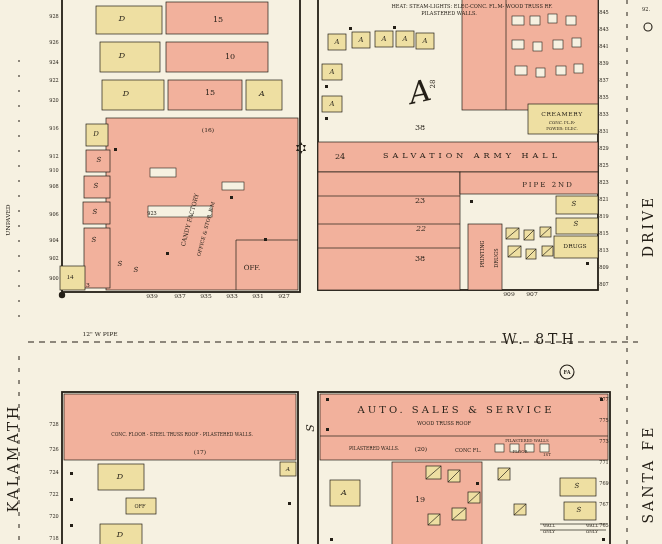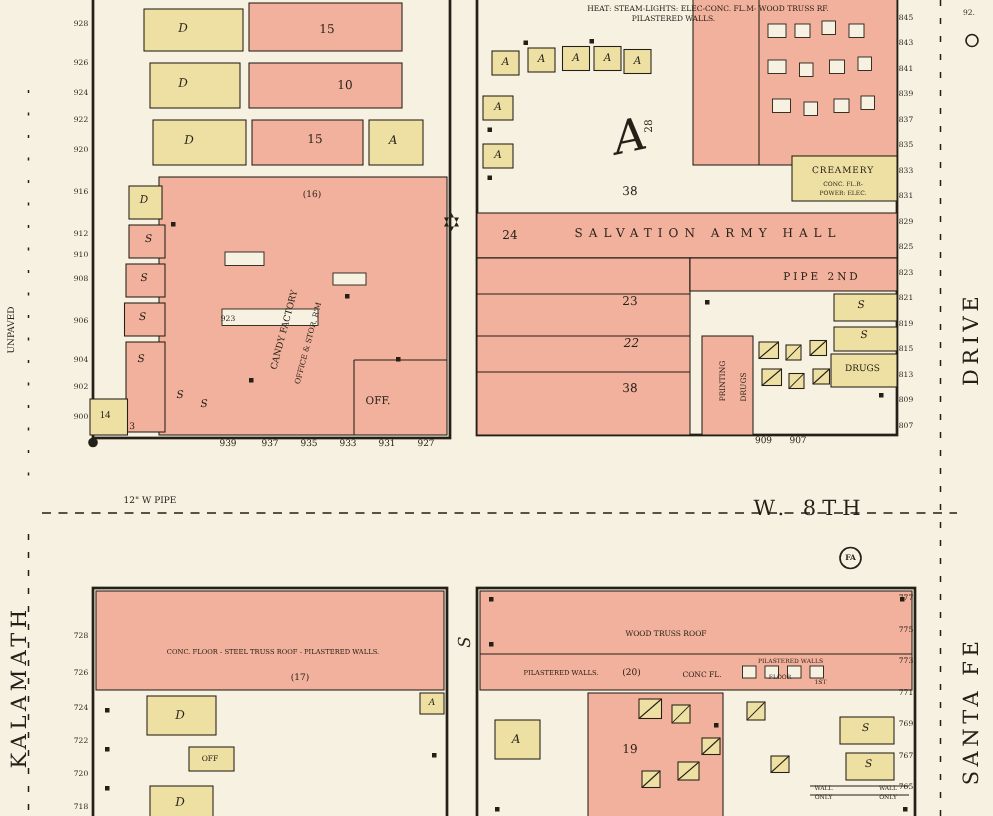--- a/index.html
+++ b/index.html
@@ -271,20 +271,21 @@
       <span class="lbl" style="font-size: 8px; left: 120px; top: 477px; font-style: italic; transform: translate(-50%, -50%) rotate(0deg) scale(1);">D</span>
       <span class="lbl" style="font-size: 10px; left: 288px; top: 469px; font-style: italic; transform: translate(-50%, -50%) rotate(0deg) scale(0.6);">A</span>
       <span class="lbl" style="font-size: 10px; left: 140px; top: 506px; transform: translate(-50%, -50%) rotate(0deg) scale(0.5);">OFF</span>
       <span class="lbl" style="font-size: 8px; left: 120px; top: 535px; font-style: italic; transform: translate(-50%, -50%) rotate(0deg) scale(1);">D</span>
       <span class="lbl" style="font-size: 10px; left: 54px; top: 424px; transform: translate(-50%, -50%) rotate(0deg) scale(0.5);">728</span>
       <span class="lbl" style="font-size: 10px; left: 54px; top: 449px; transform: translate(-50%, -50%) rotate(0deg) scale(0.5);">726</span>
       <span class="lbl" style="font-size: 10px; left: 54px; top: 472px; transform: translate(-50%, -50%) rotate(0deg) scale(0.5);">724</span>
       <span class="lbl" style="font-size: 10px; left: 54px; top: 494px; transform: translate(-50%, -50%) rotate(0deg) scale(0.5);">722</span>
       <span class="lbl" style="font-size: 10px; left: 54px; top: 516px; transform: translate(-50%, -50%) rotate(0deg) scale(0.5);">720</span>
       <span class="lbl" style="font-size: 10px; left: 54px; top: 538px; transform: translate(-50%, -50%) rotate(0deg) scale(0.5);">718</span>
+      <span class="lbl" style="font-size: 10px; left: 456px; top: 410px; letter-spacing: 3px; transform: translate(-50%, -50%) rotate(0deg) scale(1);">AUTO. SALES &amp; SERVICE</span>
       <span class="lbl" style="font-size: 10px; left: 444px; top: 423px; transform: translate(-50%, -50%) rotate(0deg) scale(0.5);">WOOD TRUSS ROOF</span>
       <span class="lbl" style="font-size: 10px; left: 374px; top: 449px; transform: translate(-50%, -50%) rotate(0deg) scale(0.45);">PILASTERED WALLS.</span>
       <span class="lbl" style="font-size: 10px; left: 421px; top: 449px; transform: translate(-50%, -50%) rotate(0deg) scale(0.6);">(20)</span>
       <span class="lbl" style="font-size: 10px; left: 468px; top: 450px; transform: translate(-50%, -50%) rotate(0deg) scale(0.5);">CONC FL.</span>
       <span class="lbl" style="font-size: 10px; left: 527px; top: 441px; transform: translate(-50%, -50%) rotate(0deg) scale(0.4);">PILASTERED WALLS</span>
       <span class="lbl" style="font-size: 10px; left: 520px; top: 452px; transform: translate(-50%, -50%) rotate(0deg) scale(0.4);">FLOOR</span>
       <span class="lbl" style="font-size: 10px; left: 547px; top: 455px; transform: translate(-50%, -50%) rotate(0deg) scale(0.4);">1ST</span>
       <span class="lbl" style="font-size: 11px; left: 310px; top: 428px; font-style: italic; transform: translate(-50%, -50%) rotate(-90deg) scale(1);">S</span>
       <span class="lbl" style="font-size: 8px; left: 344px; top: 493px; font-style: italic; transform: translate(-50%, -50%) rotate(0deg) scale(1);">A</span>
       <span class="lbl" style="font-size: 8px; left: 420px; top: 500px; transform: translate(-50%, -50%) rotate(0deg) scale(1);">19</span>

